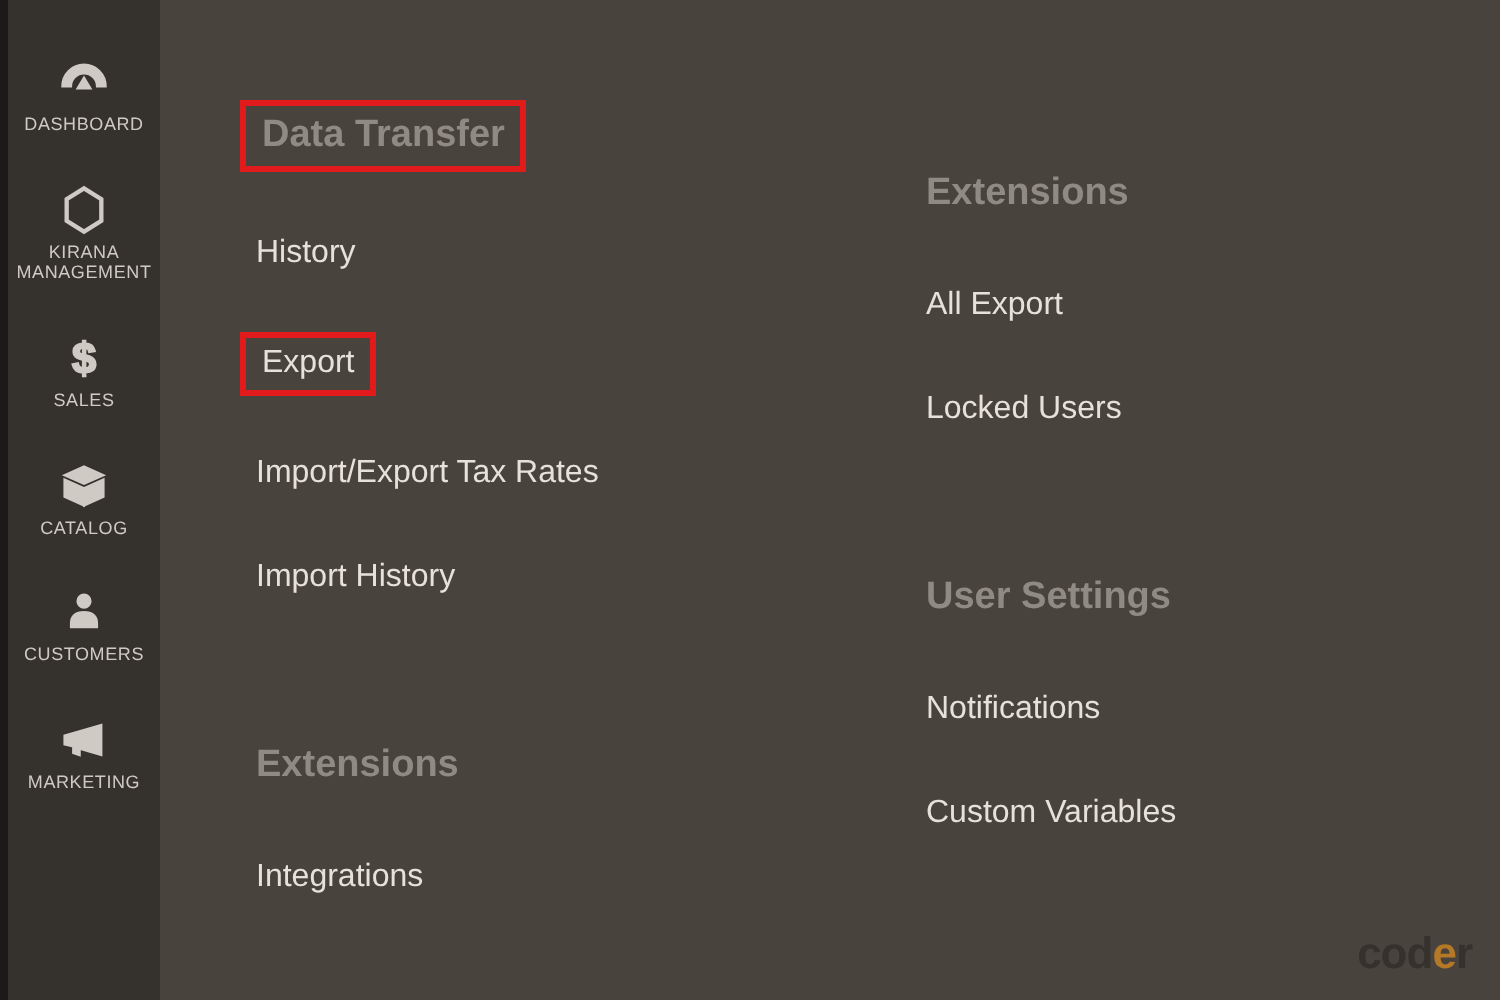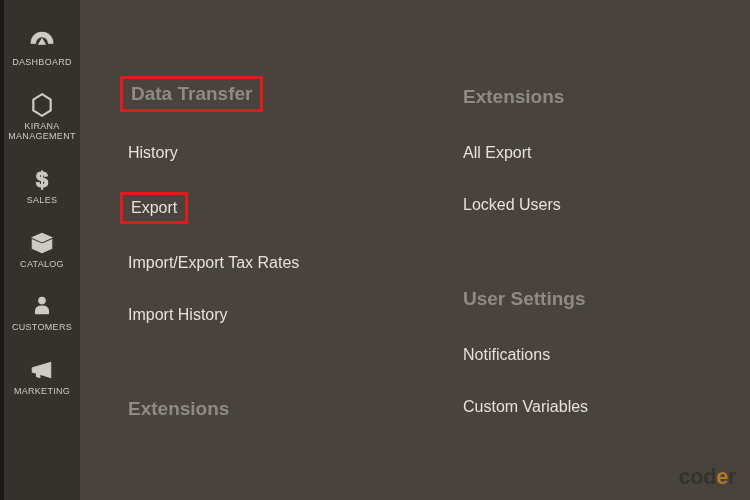--- a/index.html
+++ b/index.html
@@ -153,20 +153,21 @@
   <div class="col">
     <div>
       <div class="section-header hl">Data Transfer</div>
     </div>
     <div><span class="menu-link">History</span></div>
     <div><span class="menu-link hl">Export</span></div>
     <div><span class="menu-link">Import/Export Tax Rates</span></div>
     <div><span class="menu-link">Import History</span></div>
 
     <div class="section-header spaced-top">Extensions</div>
+    <div><span class="menu-link">Integrations</span></div>
   </div>
 
   <div class="col">
     <div class="section-header">Extensions</div>
     <div><span class="menu-link">All Export</span></div>
     <div><span class="menu-link">Locked Users</span></div>
 
     <div class="section-header spaced-top">User Settings</div>
     <div><span class="menu-link">Notifications</span></div>
     <div><span class="menu-link">Custom Variables</span></div>

